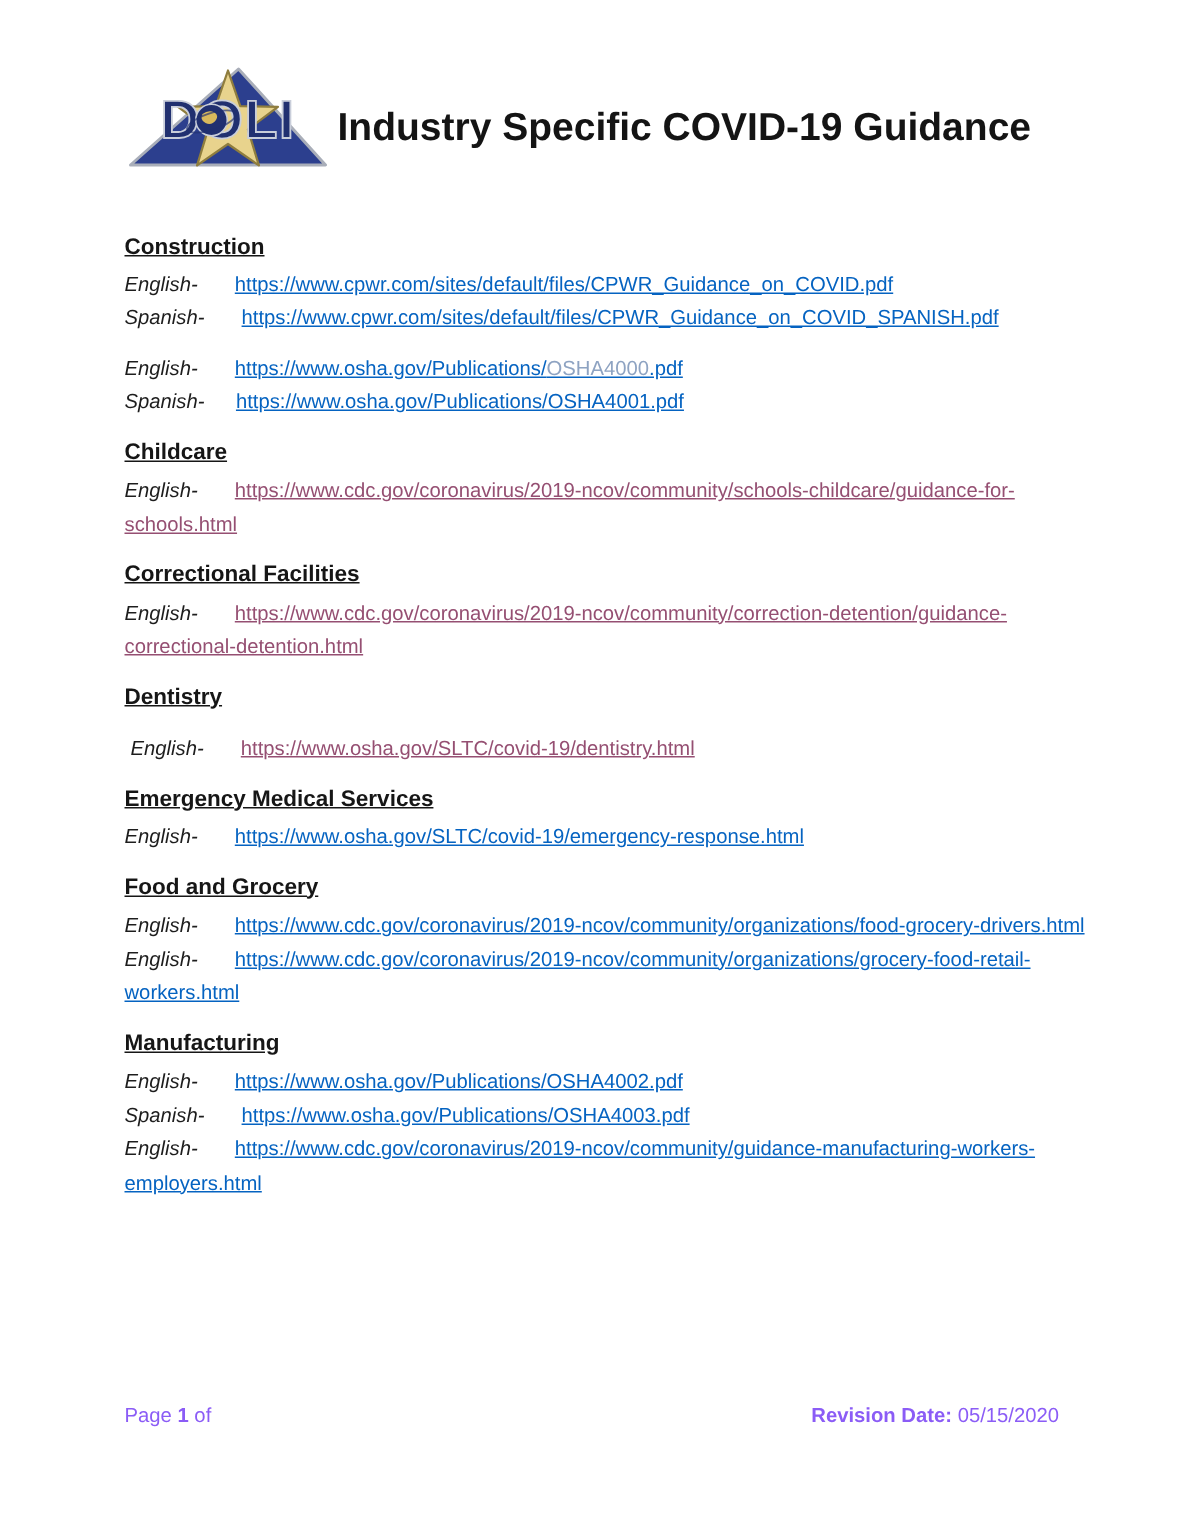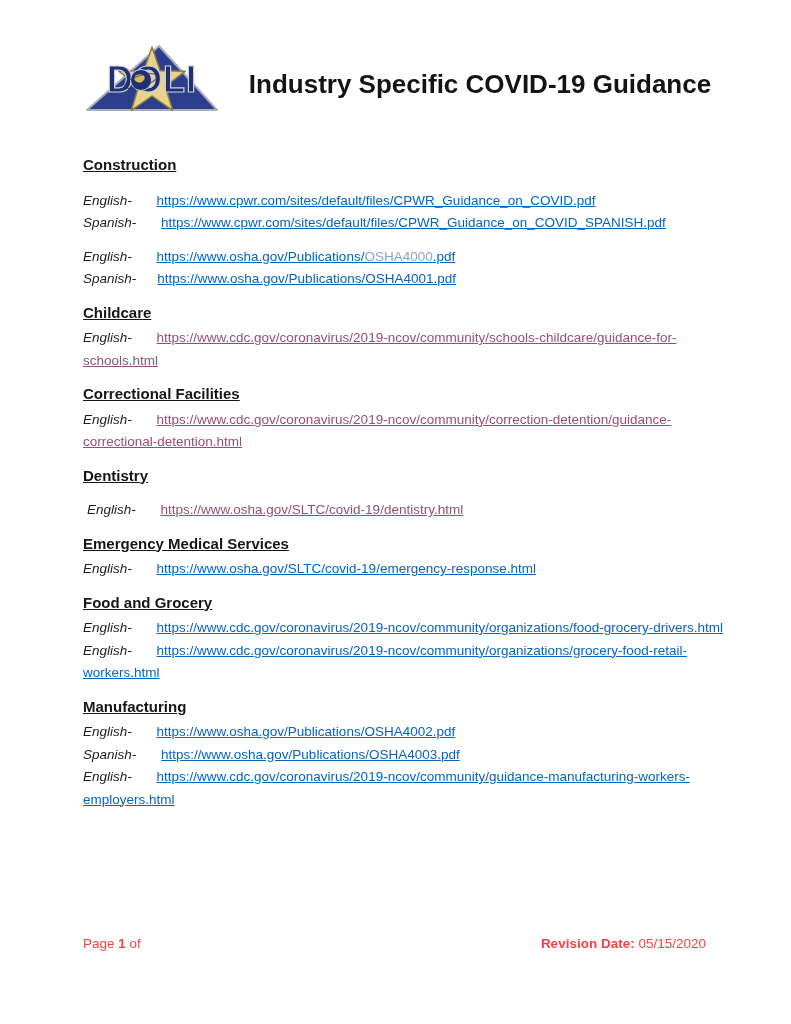--- a/index.html
+++ b/index.html
@@ -14,21 +14,21 @@
   }
   .header {
     display: flex;
     align-items: flex-start;
     padding: 38px 56px 0 80px;
   }
   .logo { width: 145px; height: 80px; flex: 0 0 auto; }
   .page-title {
     flex: 1;
     margin: 32px 0 0 0;
-    text-align: center;
+    text-align: left;
     font-size: 26px;
     font-weight: bold;
     color: #141414;
     line-height: 1.1;
   }
   .content {
     width: 662px;
     margin: 36px 0 0 83px;
     font-size: 13.5px;
     line-height: 22.5px;
@@ -36,35 +36,35 @@
   .section { margin: 0 0 11px 0; }
   .section.extra-top { margin-top: 6px; }
   .section-heading {
     font-size: 15px;
     font-weight: bold;
     text-decoration: underline;
     color: #161616;
     margin: 0 0 3px 0;
     line-height: 22.5px;
   }
-  .section.gap-large .section-heading { margin-bottom: 13px; }
+  .section.gap-large .section-heading { margin-bottom: 2px; }
   .section.indent .link-line { padding-left: 4px; margin-top: 12px; }
   .link-line { margin: 0; }
   .lang-label { color: #1d1d1d; font-style: italic; }
   a.doc-link { text-decoration: underline; cursor: pointer; padding-left: 21px; }
   a.state-link { color: #0563C1; }
   a.state-visited { color: #954F72; }
   a .tone-muted { color: #8EA3C2; }
   .footer {
     position: absolute;
     left: 83px; right: 85px; top: 936px;
     display: flex;
     justify-content: space-between;
     font-size: 13.5px;
-    color: #ef4444;
+    color: #8b5cf6;
   }
   .bold { font-weight: bold; }
 </style>
 </head>
 <body>
 
 <div class="page">
 
   <header class="header">
     <div class="logo">

